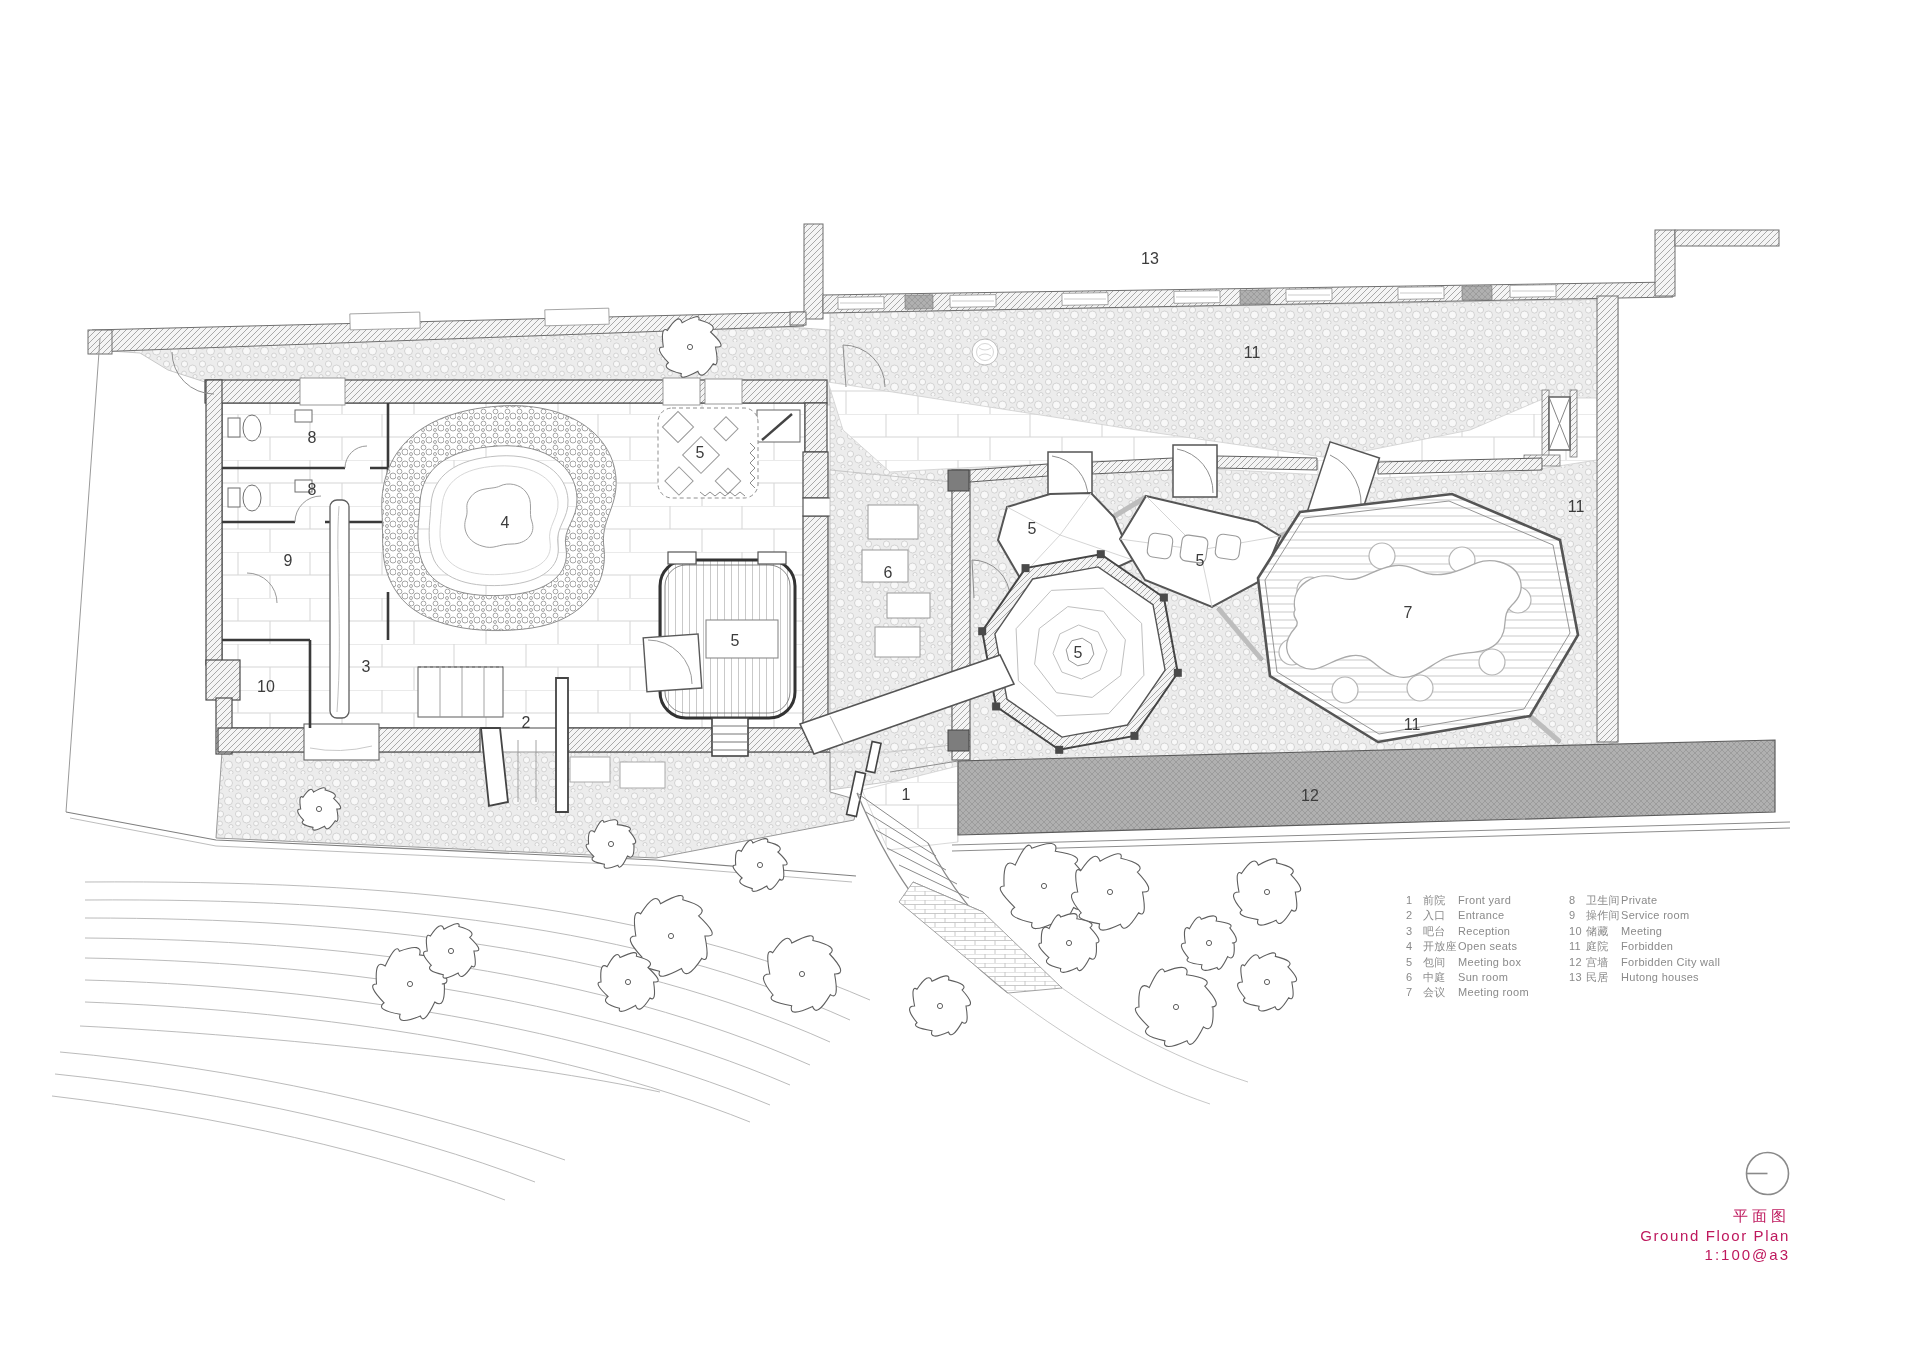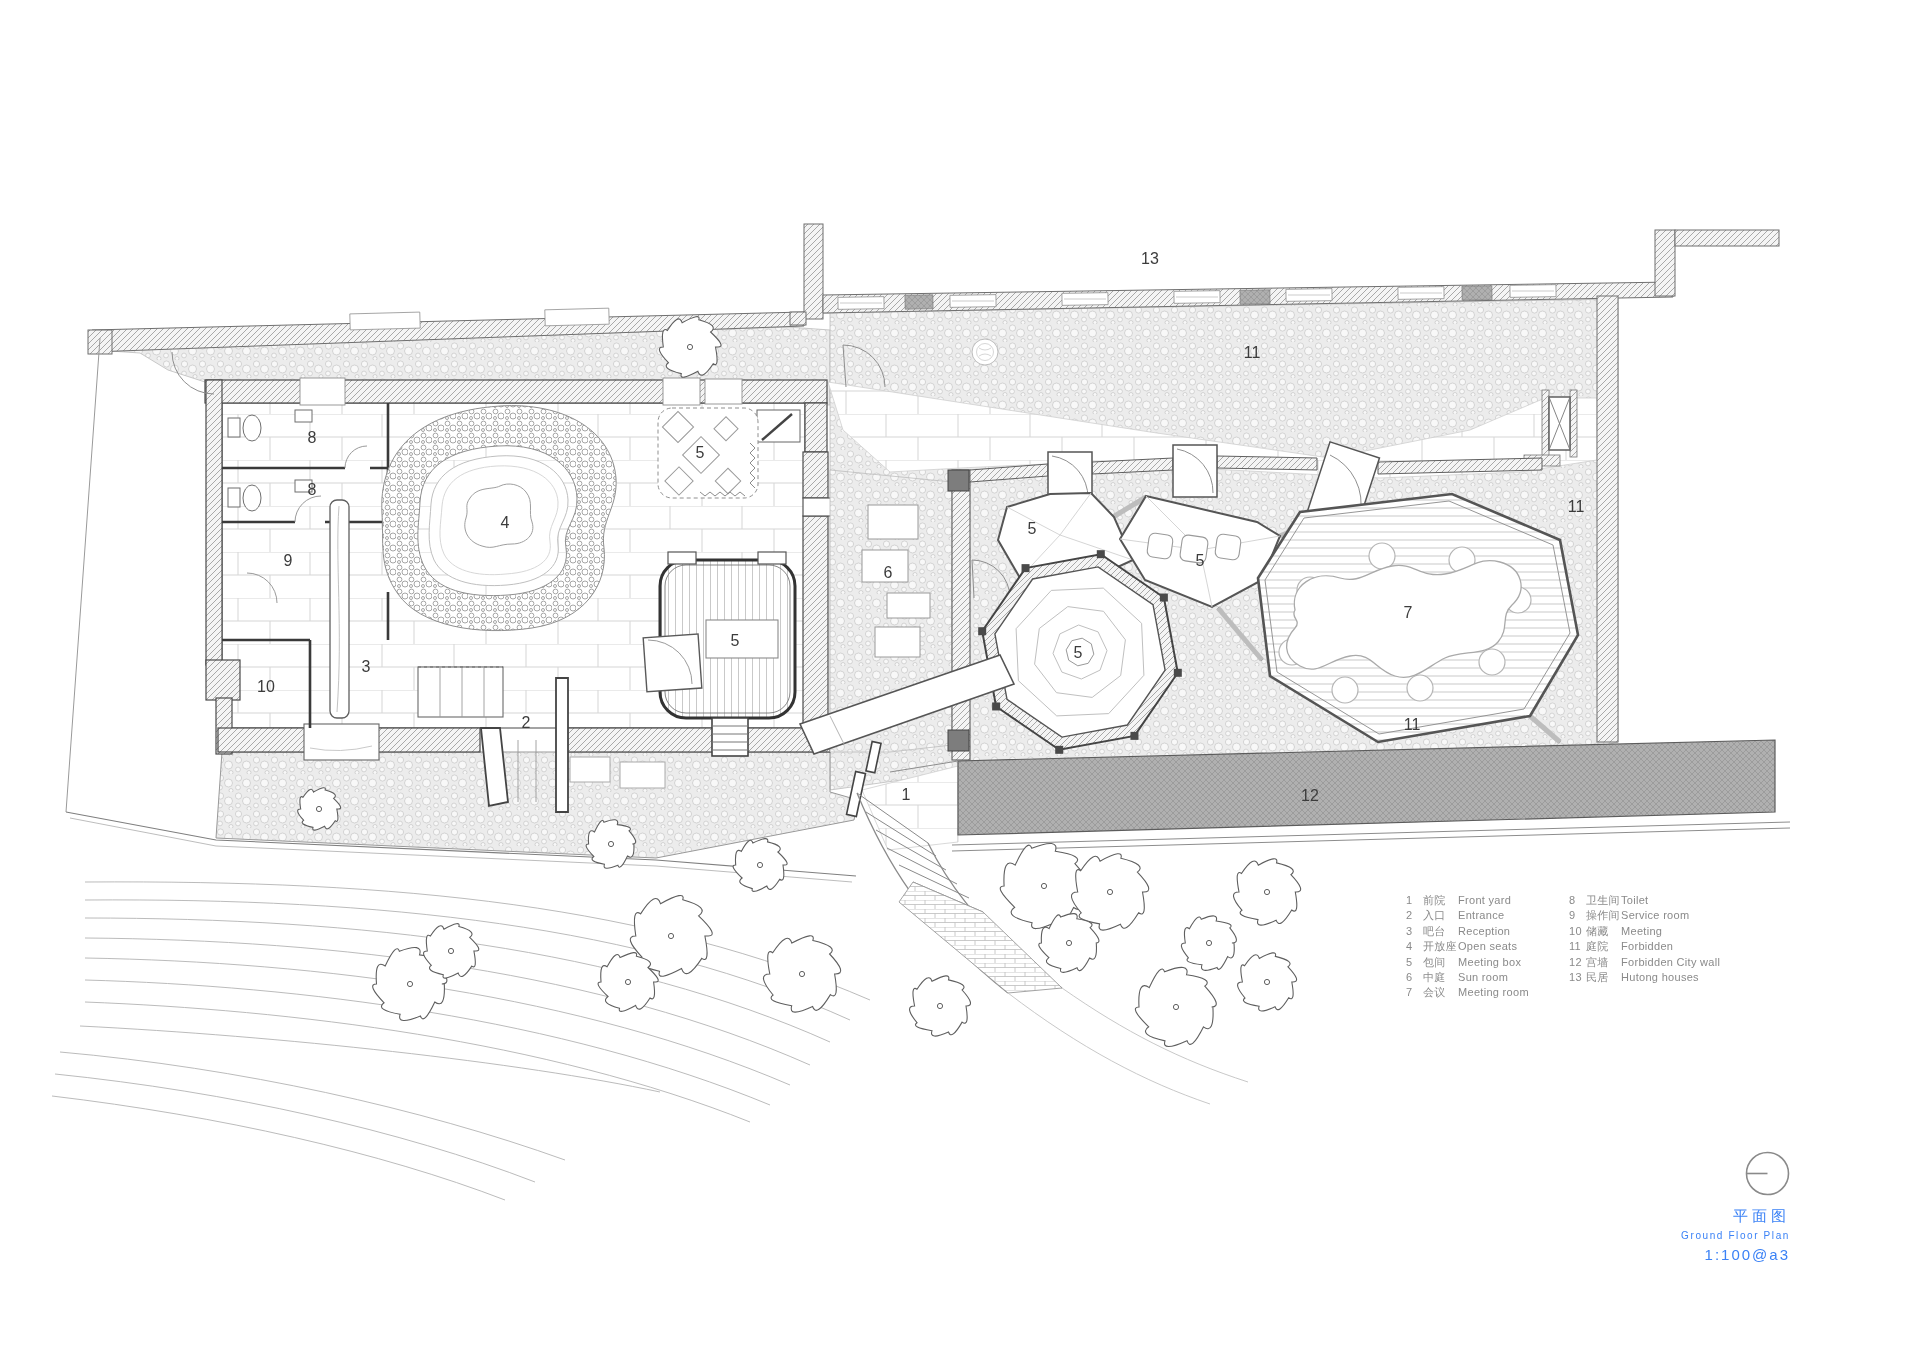--- a/index.html
+++ b/index.html
@@ -9,23 +9,23 @@
   
   #legend{position:absolute;left:1406px;top:893px;display:flex;gap:8px;
           color:#8a8a8a;font-size:11px;line-height:15.4px;letter-spacing:.3px;}
   .legend-col{display:flex;flex-direction:column;}
   .legend-col:first-child{width:155px;}
   .legend-row{white-space:nowrap;}
   .legend-row .num{display:inline-block;width:17px;}
   .legend-row .cn{display:inline-block;width:35px;}
   .legend-row .en{display:inline-block;}
   
-  #titleblock{position:absolute;right:130px;top:1206px;text-align:right;color:#3b82f6;}
+  #titleblock{position:absolute;right:130px;top:1206px;text-align:right;color:#be185d;}
   #title-cn{font-size:15px;line-height:20px;letter-spacing:4px;}
-  #title-en{font-size:10px;line-height:19px;letter-spacing:1.6px;}
+  #title-en{font-size:15px;line-height:19px;letter-spacing:1.6px;}
   #title-scale{font-size:15px;line-height:19px;letter-spacing:2px;}
   #north{position:absolute;left:1744px;top:1150px;width:47px;height:47px;}
   
   .plan-label{font-family:"Liberation Sans",sans-serif;font-size:16px;fill:#3c3c3c;
               text-anchor:middle;}
 </style>
 </head>
 <body>
 
 <svg id="plan-svg" width="1920" height="1357" viewBox="0 0 1920 1357">
@@ -428,21 +428,21 @@
     <div class="legend-col">
       <div class="legend-row"><span class="num">1</span><span class="cn">前院</span><span class="en">Front yard</span></div>
       <div class="legend-row"><span class="num">2</span><span class="cn">入口</span><span class="en">Entrance</span></div>
       <div class="legend-row"><span class="num">3</span><span class="cn">吧台</span><span class="en">Reception</span></div>
       <div class="legend-row"><span class="num">4</span><span class="cn">开放座</span><span class="en">Open seats</span></div>
       <div class="legend-row"><span class="num">5</span><span class="cn">包间</span><span class="en">Meeting box</span></div>
       <div class="legend-row"><span class="num">6</span><span class="cn">中庭</span><span class="en">Sun room</span></div>
       <div class="legend-row"><span class="num">7</span><span class="cn">会议</span><span class="en">Meeting room</span></div>
     </div>
     <div class="legend-col">
-      <div class="legend-row"><span class="num">8</span><span class="cn">卫生间</span><span class="en">Toilet</span></div>
+      <div class="legend-row"><span class="num">8</span><span class="cn">卫生间</span><span class="en">Private</span></div>
       <div class="legend-row"><span class="num">9</span><span class="cn">操作间</span><span class="en">Service room</span></div>
       <div class="legend-row"><span class="num">10</span><span class="cn">储藏</span><span class="en">Meeting</span></div>
       <div class="legend-row"><span class="num">11</span><span class="cn">庭院</span><span class="en">Forbidden</span></div>
       <div class="legend-row"><span class="num">12</span><span class="cn">宫墙</span><span class="en">Forbidden City wall</span></div>
       <div class="legend-row"><span class="num">13</span><span class="cn">民居</span><span class="en">Hutong houses</span></div>
     </div>
   </div>
 
 <svg id="north" viewBox="0 0 47 47">
   <circle cx="23.5" cy="23.5" r="21" fill="none" stroke="#8a8a8a" stroke-width="1.6"></circle>

